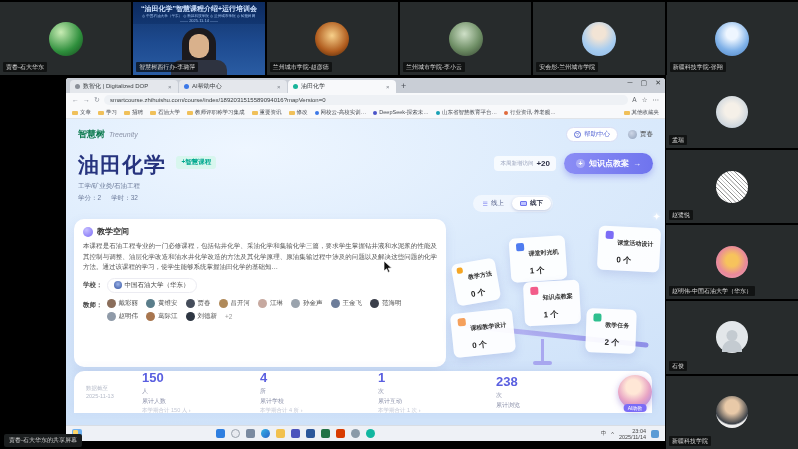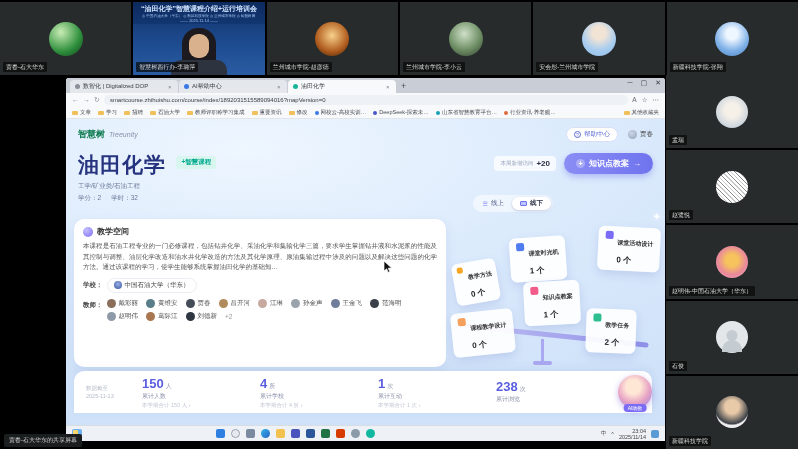--- a/index.html
+++ b/index.html
@@ -120,21 +120,21 @@
          padding:4px 7px;display:flex;gap:4px;align-items:flex-start;}
   .fcard .fic{width:8px;height:8px;border-radius:2px;flex:none;margin-top:1px;}
   .fcard .fl{font-size:6px;font-weight:bold;color:#333;line-height:7px;}
   .fcard .fc{font-size:8px;font-weight:bold;color:#222;line-height:10px;}
   .sparkle{position:absolute;right:4px;top:-4px;color:#fff;font-size:10px;text-shadow:0 0 4px #fff;}
   
   .statsbar{position:absolute;left:8px;top:252px;width:578px;height:42px;background:#fff;border-radius:10px 10px 0 0;
             box-shadow:0 -2px 10px rgba(90,110,180,.10);display:flex;align-items:center;padding:0 12px;}
   .asof{font-size:5.5px;color:#b4bac8;line-height:8px;width:56px;flex:none;}
   .stat{width:118px;flex:none;}
-  .stat .vrow{display:flex;align-items:baseline;gap:2px;}
+  .stat .vrow{display:flex;align-items:baseline;gap:2px;flex-direction:column;}
   .stat .val{font-size:13px;font-weight:bold;color:#5a5fe0;}
   .stat .unit{font-size:6px;color:#8a8fa8;}
   .stat .lab{font-size:6px;color:#8a8fa8;margin-top:1px;}
   .stat .sub{font-size:5.5px;color:#c3c7d4;margin-top:1px;}
   .ai-av{position:absolute;left:552px;top:256px;width:34px;height:34px;border-radius:50%;
          background:radial-gradient(circle at 45% 35%,#ffe7d6 25%,#e8a4c4 55%,#8f7df0);box-shadow:0 2px 6px rgba(120,90,200,.4);}
   .ai-badge{position:absolute;left:50%;bottom:-3px;transform:translateX(-50%);background:#7b6cf6;color:#fff;
             font-size:5px;padding:1px 4px;border-radius:6px;white-space:nowrap;}
   
   .taskbar{position:absolute;left:0;top:347px;width:599px;height:16px;background:#eef1f6;border-top:1px solid #d8dde4;

